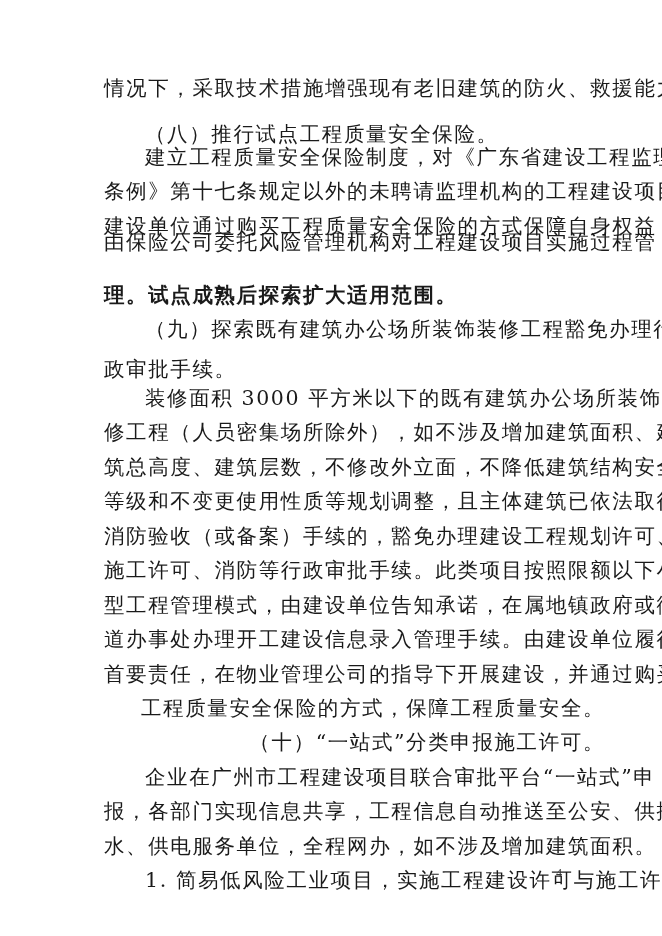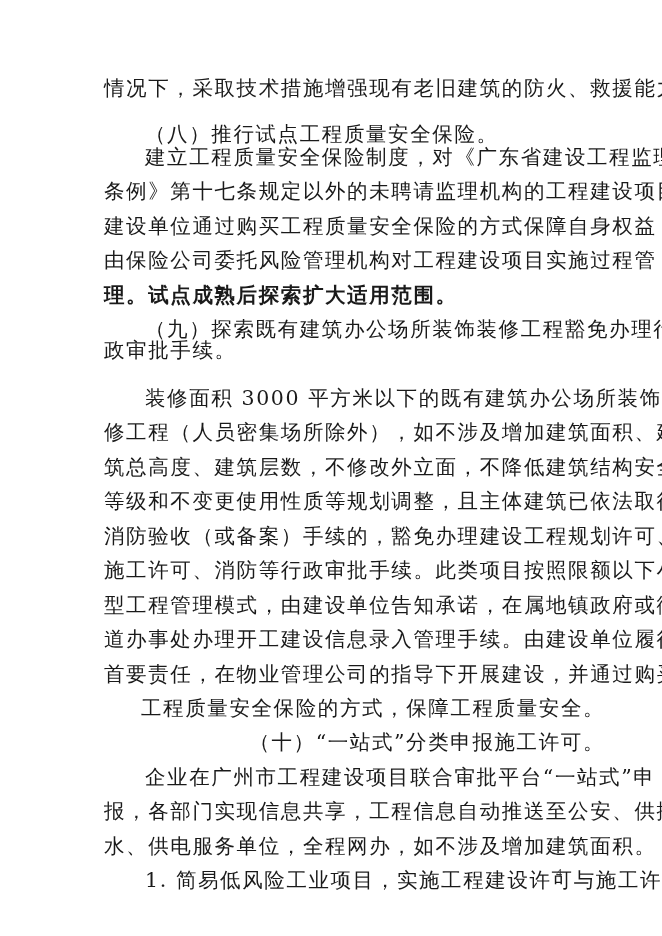--- a/index.html
+++ b/index.html
@@ -29,24 +29,24 @@
 </head>
 <body>
 
 <div class="page">
   <div id="lines">
       <div class="line" style="top: 74px;">情况下，采取技术措施增强现有老旧建筑的防火、救援能力。</div>
       <div class="line indent" style="top: 120px;">（八）推行试点工程质量安全保险。</div>
       <div class="line indent" style="top: 143px;">建立工程质量安全保险制度，对《广东省建设工程监理</div>
       <div class="line" style="top: 177px;">条例》第十七条规定以外的未聘请监理机构的工程建设项目，</div>
       <div class="line" style="top: 212px;">建设单位通过购买工程质量安全保险的方式保障自身权益，</div>
-      <div class="line" style="top: 246px;">由保险公司委托风险管理机构对工程建设项目实施过程管</div>
+      <div class="line" style="top: 228px;">由保险公司委托风险管理机构对工程建设项目实施过程管</div>
       <div class="line" style="top: 281px; font-weight: bold;">理。试点成熟后探索扩大适用范围。</div>
       <div class="line indent" style="top: 315px;">（九）探索既有建筑办公场所装饰装修工程豁免办理行</div>
-      <div class="line" style="top: 336px; font-family: Liberation Serif, serif;">政审批手续。</div>
+      <div class="line" style="top: 355px; font-family: Liberation Serif, serif;">政审批手续。</div>
       <div class="line indent" style="top: 384px;">装修面积 3000 平方米以下的既有建筑办公场所装饰装</div>
       <div class="line" style="top: 418px;">修工程（人员密集场所除外），如不涉及增加建筑面积、建</div>
       <div class="line" style="top: 453px;">筑总高度、建筑层数，不修改外立面，不降低建筑结构安全</div>
       <div class="line" style="top: 487px;">等级和不变更使用性质等规划调整，且主体建筑已依法取得</div>
       <div class="line" style="top: 522px;">消防验收（或备案）手续的，豁免办理建设工程规划许可、</div>
       <div class="line" style="top: 556px;">施工许可、消防等行政审批手续。此类项目按照限额以下小</div>
       <div class="line" style="top: 591px;">型工程管理模式，由建设单位告知承诺，在属地镇政府或街</div>
       <div class="line" style="top: 625px;">道办事处办理开工建设信息录入管理手续。由建设单位履行</div>
       <div class="line" style="top: 660px;">首要责任，在物业管理公司的指导下开展建设，并通过购买</div>
       <div class="line" style="top: 694px; margin-left: 37px;">工程质量安全保险的方式，保障工程质量安全。</div>

